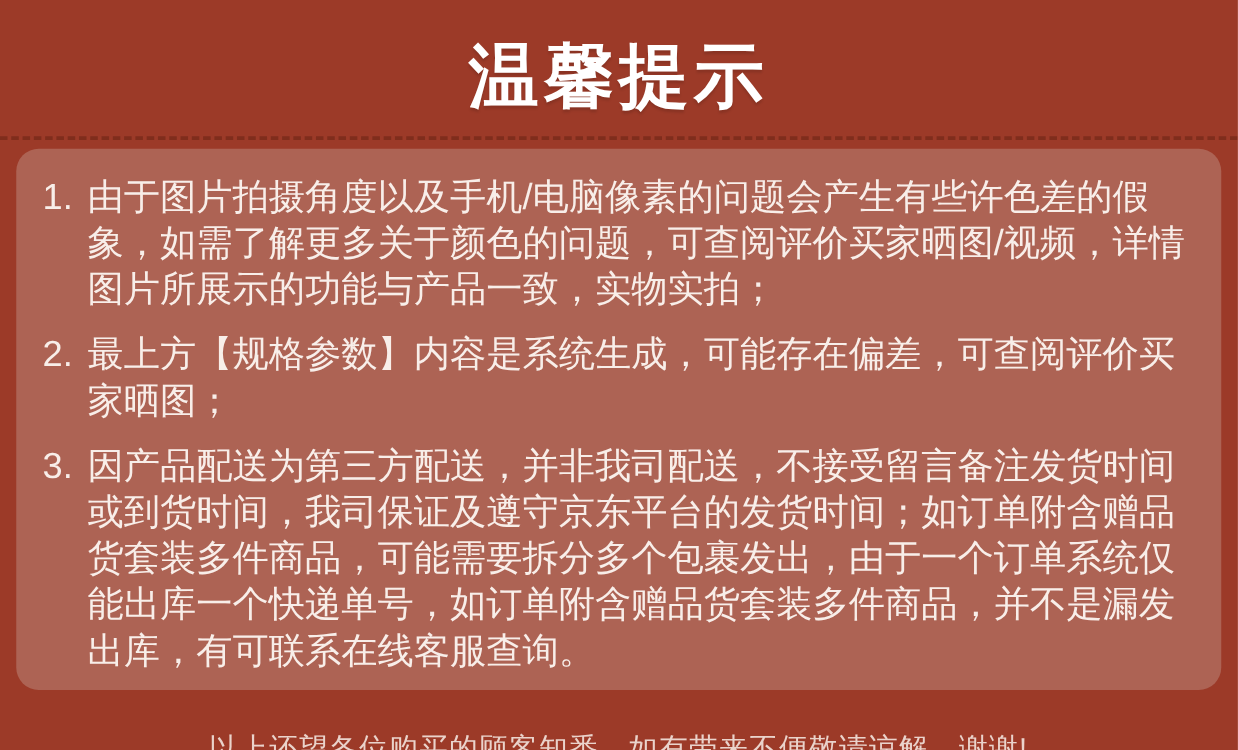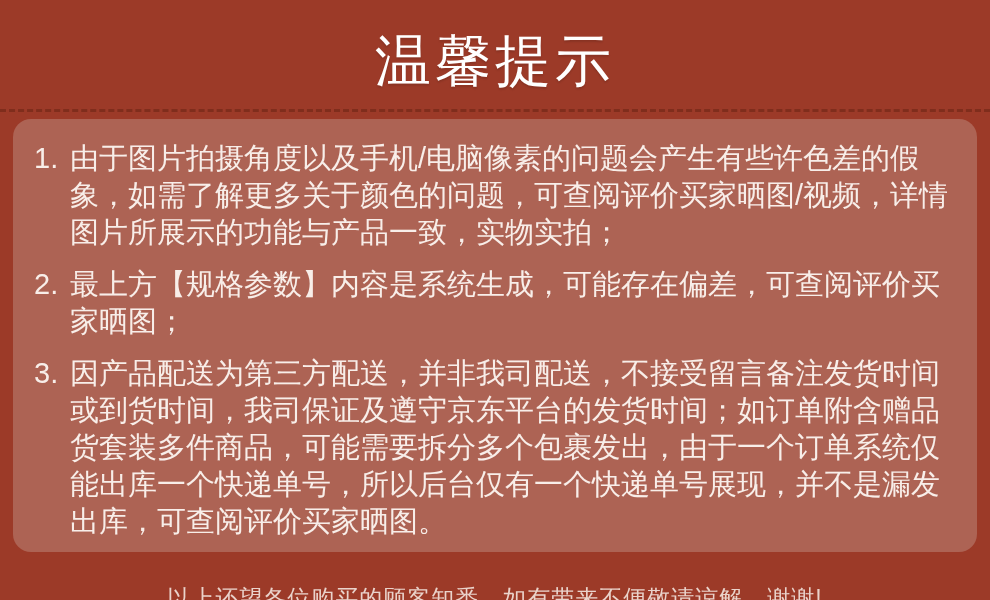--- a/index.html
+++ b/index.html
@@ -15,21 +15,21 @@
   body{
     background:var(--background);
     font-family:"Liberation Sans","DejaVu Sans",sans-serif;
     position:relative;
   }
   .title{
     padding-top:26px;
     text-align:center;
     font-size:56px;
     line-height:70px;
-    font-weight:400;
+    font-weight:700;
     letter-spacing:4px;
     color:var(--title-text);
     text-shadow:0 2px 2px rgba(0,0,0,0.12);
   }
   .divider{
     margin-top:13px;
     width:100%;
     border-top:3px dashed var(--dashed-divider);
   }
   .panel{
@@ -79,18 +79,18 @@
     <span class="notice-text">由于图片拍摄角度以及手机/电脑像素的问题会产生有些许色差的假象，如需了解更多关于颜色的问题，可查阅评价买家晒图/视频，详情图片所展示的功能与产品一致，实物实拍；</span>
   </div>
 
   <div class="notice-item">
     <span class="notice-num">2.</span>
     <span class="notice-text">最上方【规格参数】内容是系统生成，可能存在偏差，可查阅评价买家晒图；</span>
   </div>
 
   <div class="notice-item">
     <span class="notice-num">3.</span>
-    <span class="notice-text">因产品配送为第三方配送，并非我司配送，不接受留言备注发货时间或到货时间，我司保证及遵守京东平台的发货时间；如订单附含赠品货套装多件商品，可能需要拆分多个包裹发出，由于一个订单系统仅能出库一个快递单号，所以后台仅有一个快递单号展现，并不是漏发出库，可查阅评价买家晒图。</span>
+    <span class="notice-text">因产品配送为第三方配送，并非我司配送，不接受留言备注发货时间或到货时间，我司保证及遵守京东平台的发货时间；如订单附含赠品货套装多件商品，可能需要拆分多个包裹发出，由于一个订单系统仅能出库一个快递单号，如订单附含赠品货套装多件商品，并不是漏发出库，有可联系在线客服查询。</span>
   </div>
 
 </div>
 
 <div class="footer">以上还望各位购买的顾客知悉，如有带来不便敬请谅解，谢谢!</div>
 
 </body></html>

